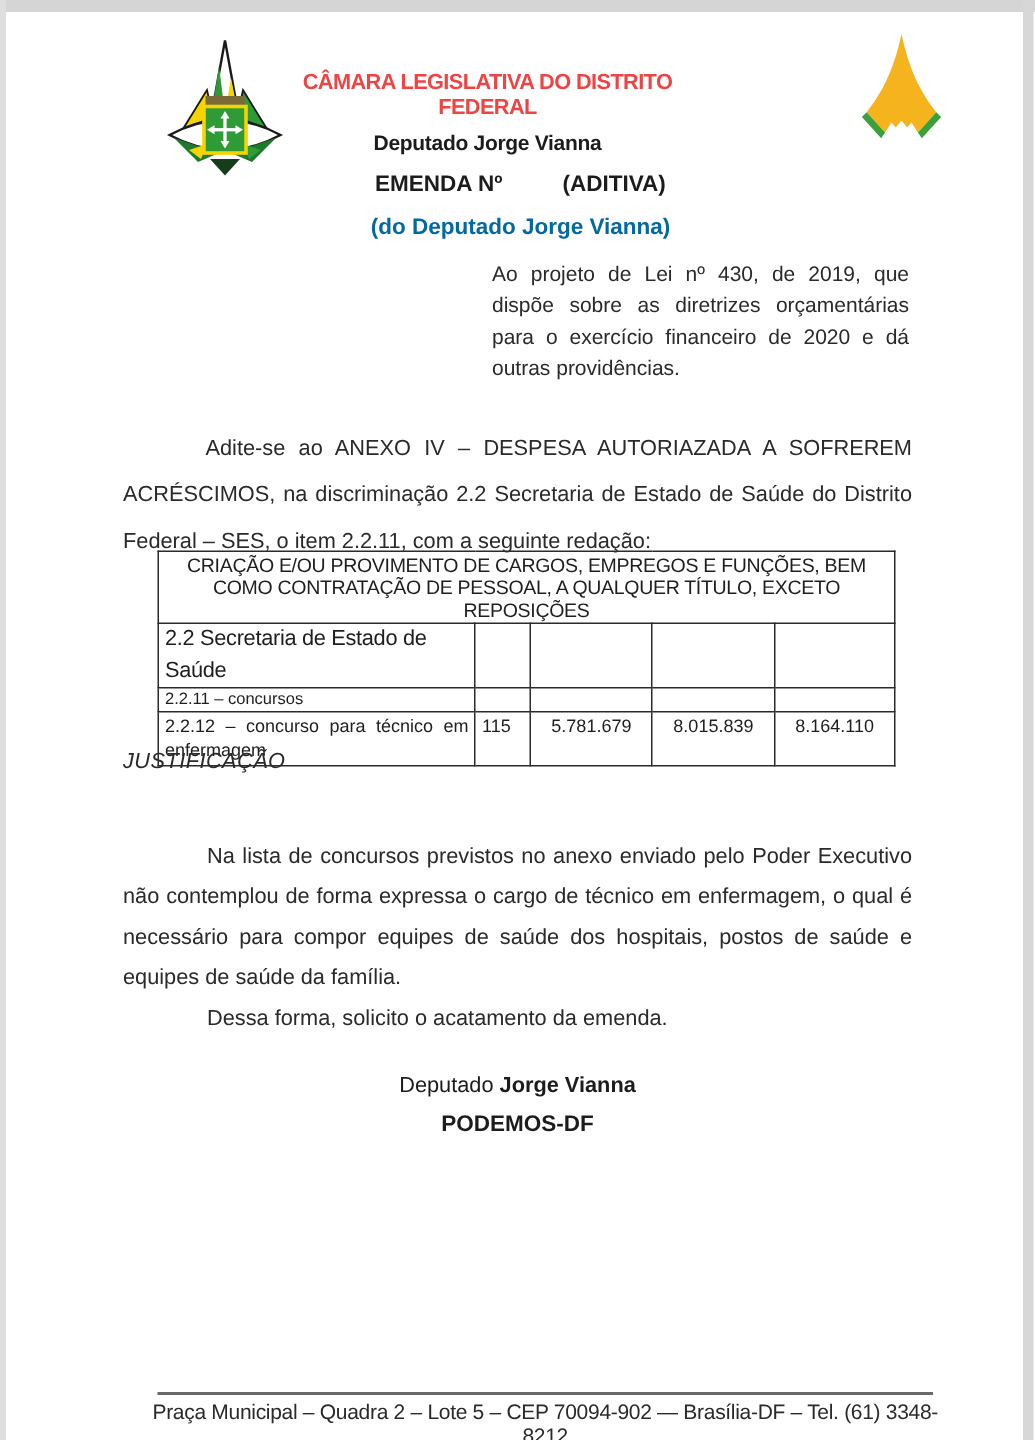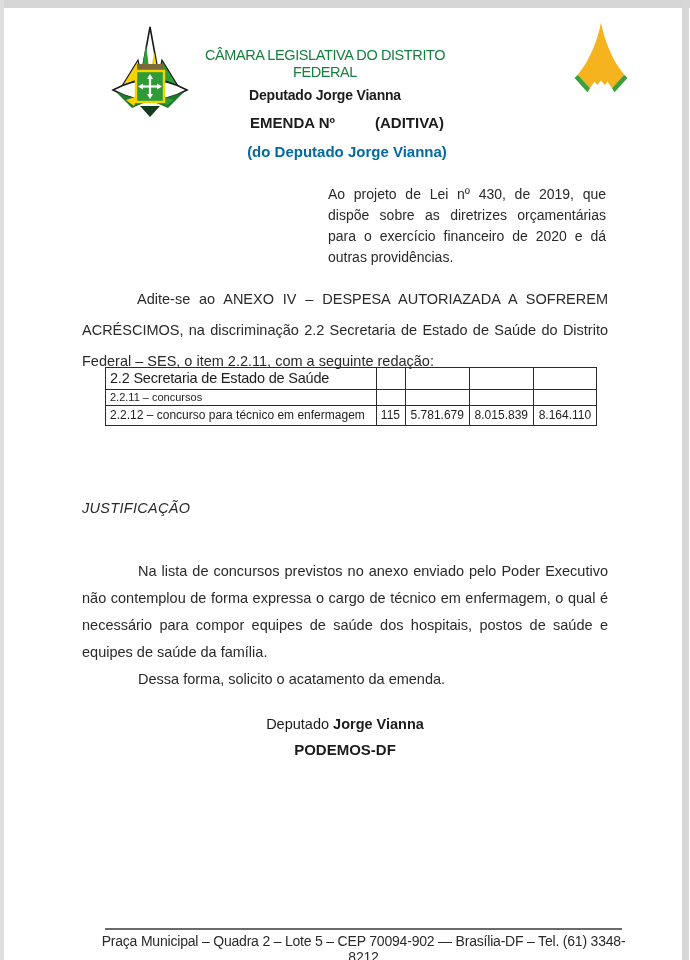--- a/index.html
+++ b/index.html
@@ -9,30 +9,30 @@
   }
   
   .edge-top{position:absolute;left:0;top:0;width:690px;height:8px;background:#d5d5d5;}
   .edge-left{position:absolute;left:0;top:0;width:4px;height:960px;background:#dedede;}
   .edge-right{position:absolute;left:682px;top:0;width:7px;height:960px;background:#d7d7d7;}
 
   
   .logo-left{position:absolute;left:110px;top:26px;width:80px;height:92px;}
   .logo-right{position:absolute;left:572px;top:21px;width:58px;height:74px;}
   .header-text{position:absolute;left:175px;top:47px;width:300px;text-align:center;}
-  .org-name{font-size:14.5px;font-weight:normal;letter-spacing:-0.4px;line-height:17px;color:#15803d;}
+  .org-name{font-size:14.5px;font-weight:bold;letter-spacing:-0.4px;line-height:17px;color:#ef4444;}
   .deputy-name{font-size:14px;font-weight:bold;letter-spacing:-0.2px;margin-top:6px;color:#1c1c1c;}
 
   
   .doc-title{position:absolute;left:82px;top:114px;width:530px;text-align:center;font-weight:bold;font-size:15px;color:#1c1c1c;}
   .doc-title .gap{display:inline-block;width:40px;}
   .doc-author{position:absolute;left:82px;top:143px;width:530px;text-align:center;font-weight:bold;font-size:15px;color:#0369a1;}
 
   
-  .recital{position:absolute;left:328px;top:184px;width:278px;font-size:14px;line-height:21px;text-align:justify;color:#2a2a2a;}
+  .recital{position:absolute;left:328px;top:172px;width:278px;font-size:14px;line-height:21px;text-align:justify;color:#2a2a2a;}
 
   
   .body-par{position:absolute;left:82px;top:284px;width:526px;font-size:14.5px;line-height:31px;text-align:justify;text-indent:55px;color:#2a2a2a;}
 
   
   .budget-table{position:absolute;left:105px;top:367px;width:492px;border-collapse:collapse;color:#1e1e1e;}
   .budget-table td{border:1px solid #2b2b2b;padding:0 4px;vertical-align:top;}
   .tbl-title{font-size:13px;line-height:15px;text-align:center;letter-spacing:-0.2px;padding:1px 6px !important;}
   .tbl-head td{font-size:13.5px;line-height:22px;letter-spacing:-0.2px;}
   .tbl-head .num{text-align:center;}
@@ -111,20 +111,23 @@
   <span>EMENDA Nº</span><span class="gap"></span><span>(ADITIVA)</span>
 </div>
 <div class="doc-author">(do Deputado Jorge Vianna)</div>
 
 <div class="recital">Ao projeto de Lei nº 430, de 2019, que dispõe sobre as diretrizes orçamentárias para o exercício financeiro de 2020 e dá outras providências.</div>
 
 <div class="body-par">Adite-se ao ANEXO IV – DESPESA AUTORIAZADA A SOFREREM ACRÉSCIMOS, na discriminação 2.2 Secretaria de Estado de Saúde do Distrito Federal – SES, o item 2.2.11, com a seguinte redação:</div>
 
 <table class="budget-table">
   <tbody>
+  <tr>
+    <td class="tbl-title" colspan="5">CRIAÇÃO E/OU PROVIMENTO DE CARGOS, EMPREGOS E FUNÇÕES, BEM COMO CONTRATAÇÃO DE PESSOAL, A QUALQUER TÍTULO, EXCETO REPOSIÇÕES</td>
+  </tr>
   <tr class="row-sec">
     <td>2.2 Secretaria de Estado de Saúde</td>
     <td></td>
     <td></td>
     <td></td>
     <td></td>
   </tr>
   <tr class="row-item1">
     <td>2.2.11 – concursos</td>
     <td></td>

